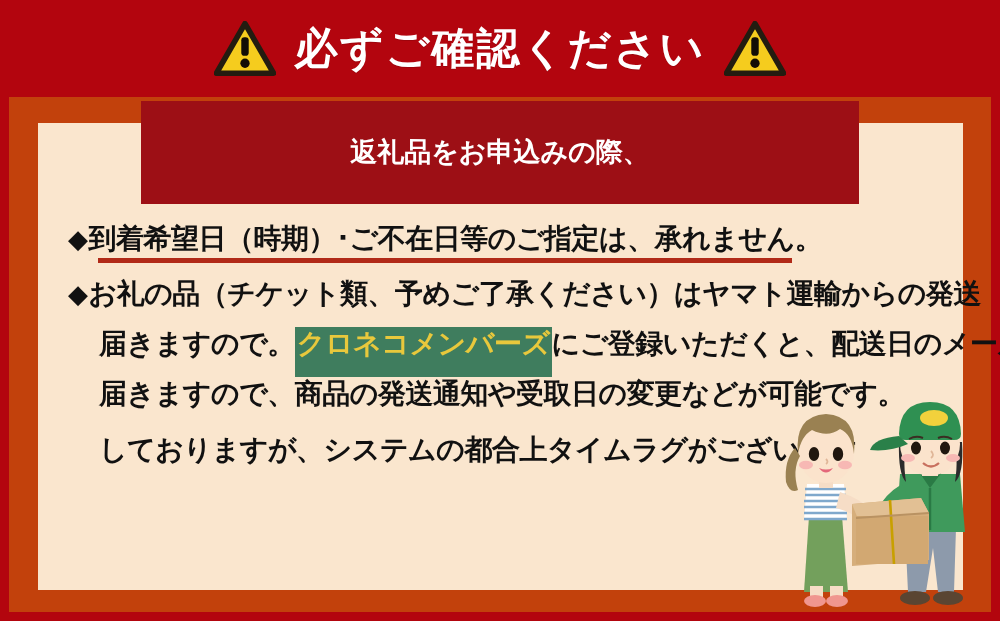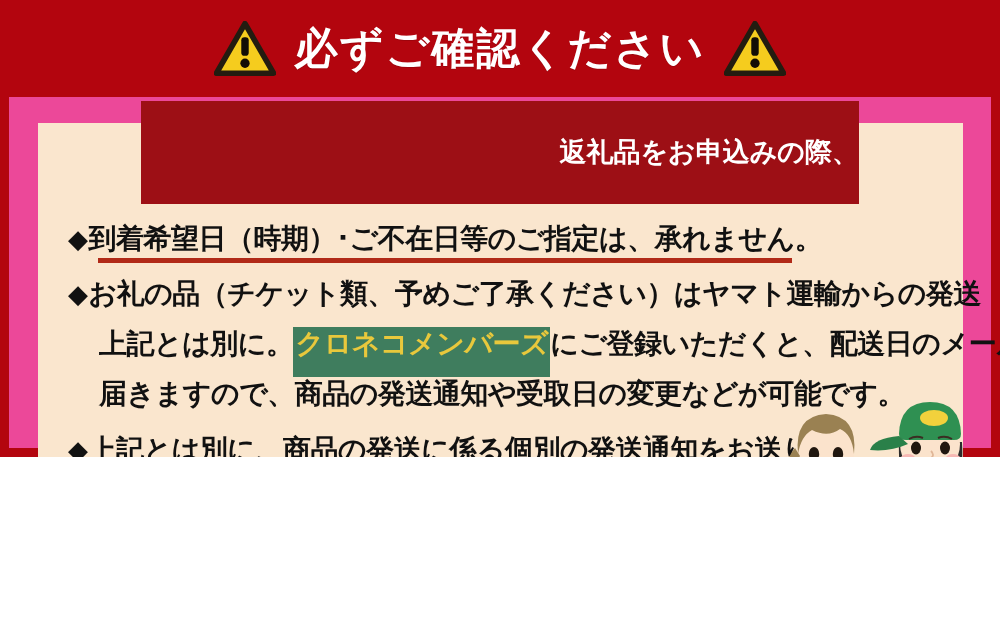--- a/index.html
+++ b/index.html
@@ -2,22 +2,22 @@
 <html><head>
 <meta charset="utf-8">
 <style>
   * { margin:0; padding:0; box-sizing:border-box; }
   html,body{
     width:1000px; height:621px; overflow:hidden;
     background:#ffffff;
     font-family:"Liberation Sans","DejaVu Sans",sans-serif;
   }
   #page{
-    position:relative; width:1000px; height:457px;
-    background:#ec4899; overflow:hidden;text-decoration:underline;
+    position:relative; width:1000px; height:621px;
+    background:#c2410c; overflow:hidden;text-decoration:underline;
   }
 
   
   .header-bar{
     position:absolute; left:0; top:0; width:1000px; height:97px;
     background:#b3050e;
     display:flex; align-items:center; justify-content:center; gap:18px;
   }
   .warn-icon{ width:62px; height:56px; flex:0 0 auto; display:block; }
   .header-title{
@@ -47,21 +47,21 @@
   
   .cream-panel{
     position:absolute; left:38px; top:123px; width:925px; height:467px;
     background:#fae6ce;
   }
 
   
   .notice-banner{
     position:absolute; left:141px; top:101px; width:718px; height:103px;
     background:#9d0f15;
-    display:flex; flex-direction:column; align-items:flex-end; justify-content:center;
+    display:flex; flex-direction:column; align-items:center; justify-content:center;
     gap:5px;
     z-index:5;
   }
   .notice-line{
     color:#ffffff; font-weight:700; line-height:1.15; white-space:nowrap;
     text-align:center;
   }
   .notice-line.l1{ font-size:27px; }
   .notice-line.l2{ font-size:29px; }
 
@@ -132,28 +132,25 @@
       <div class="tline">
         <span class="bullet">◆</span><span>到着希望日（時期）･ご不在日等のご指定は、承れません。</span>
       </div>
       <div class="rule"></div>
     </div>
 
     <div class="para">
       <div class="tline">
         <span class="bullet">◆</span><span>お礼の品（チケット類、予めご了承ください）はヤマト運輸からの発送</span>
       </div>
-      <div class="tline indent"><span>上記とは別に。</span><span class="hl">クロネコメンバーズ</span><span>にご登録いただくと、配送日のメールが</span></div>
+      <div class="tline indent"><span>届きますので。</span><span class="hl">クロネコメンバーズ</span><span>にご登録いただくと、配送日のメールが</span></div>
       <div class="tline indent">届きますので、商品の発送通知や受取日の変更などが可能です。</div>
     </div>
 
     <div class="para">
-      <div class="tline">
-        <span class="bullet">◆</span><span>上記とは別に、商品の発送に係る個別の発送通知をお送り</span>
-      </div>
       <div class="tline indent">しておりますが、システムの都合上タイムラグがございます</div>
     </div>
 
   </div>
 
   <svg class="illus" viewBox="0 0 215 216">
 
     <g>
 
       <path d="M31 120 L64 120 L70 196 L26 196 Z" fill="#73a05c"></path>

